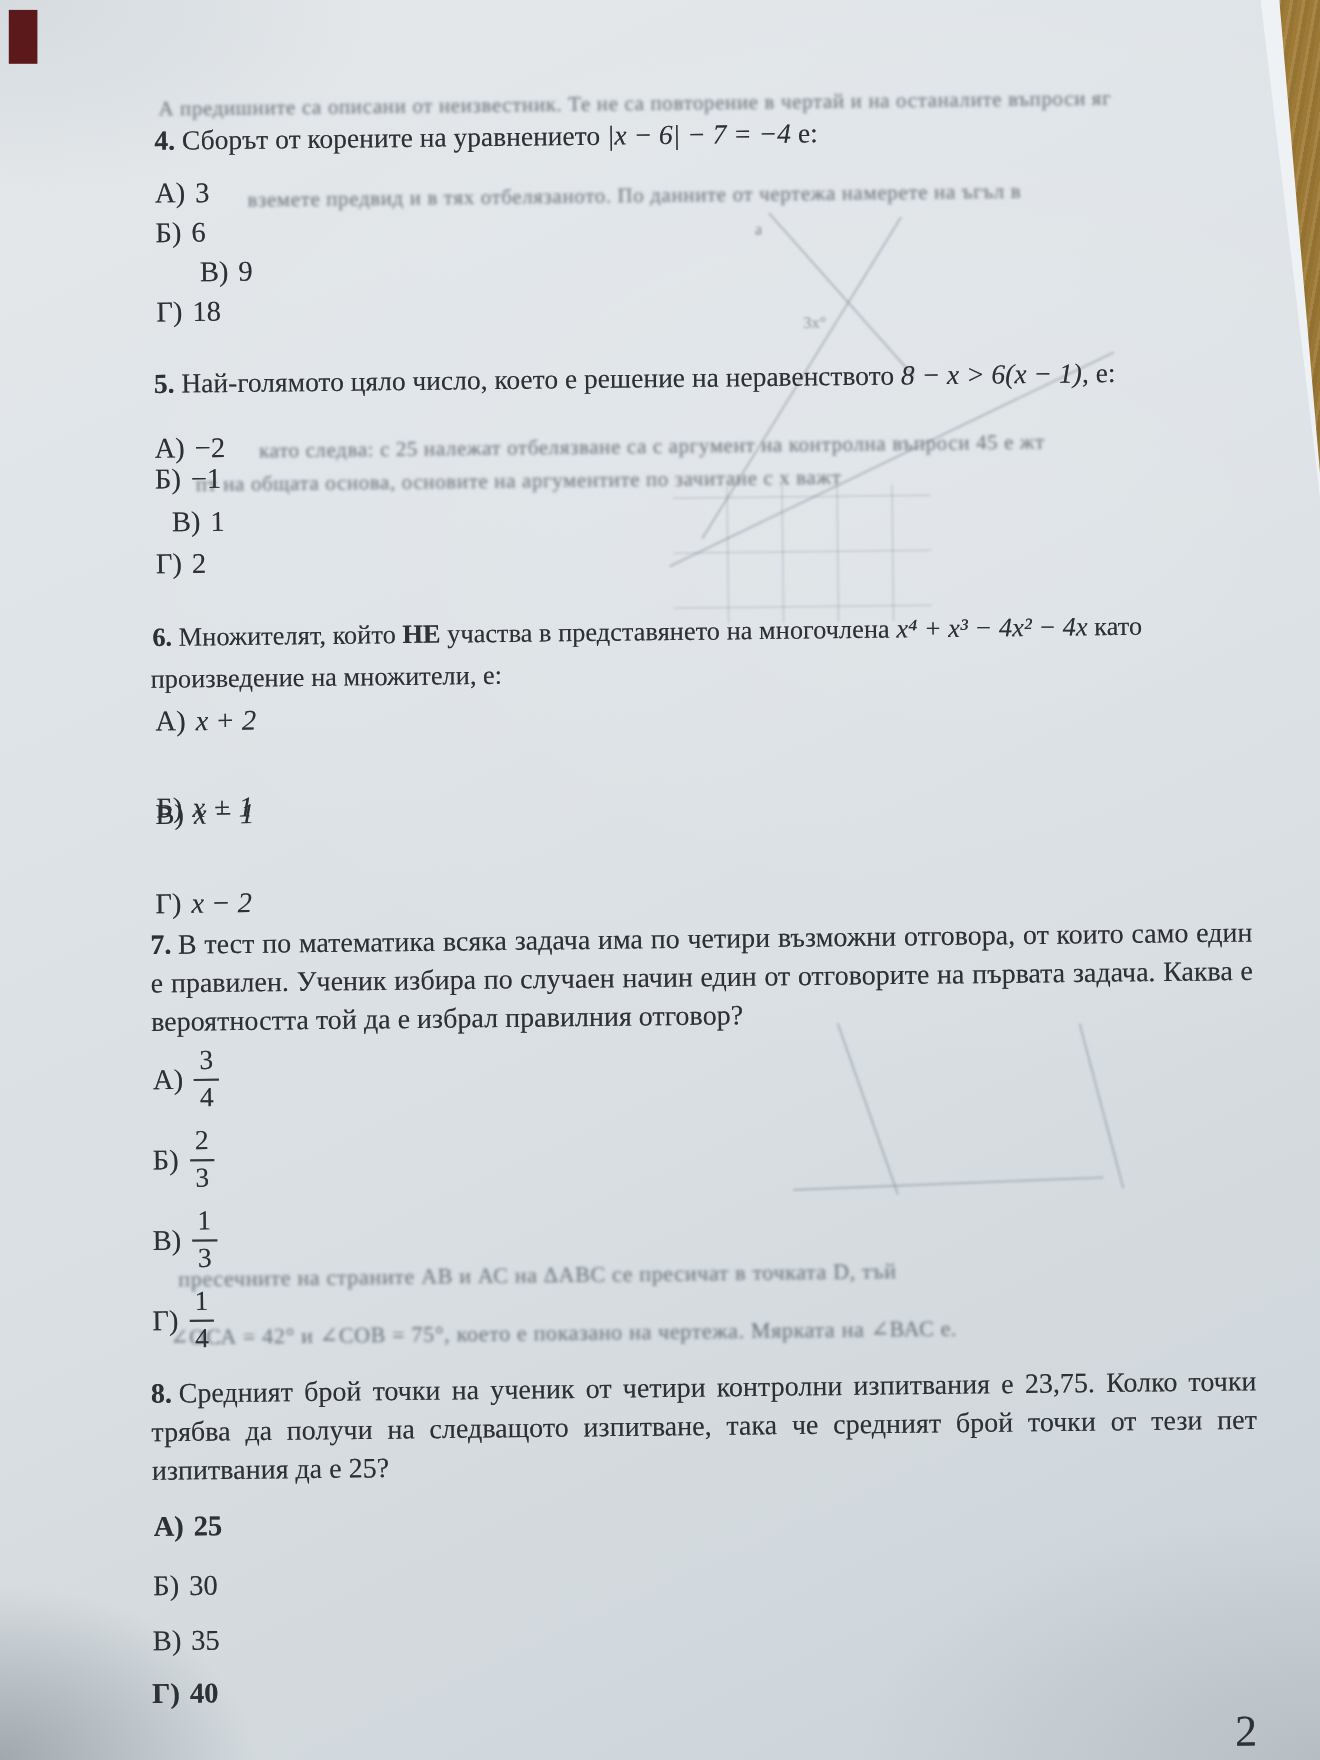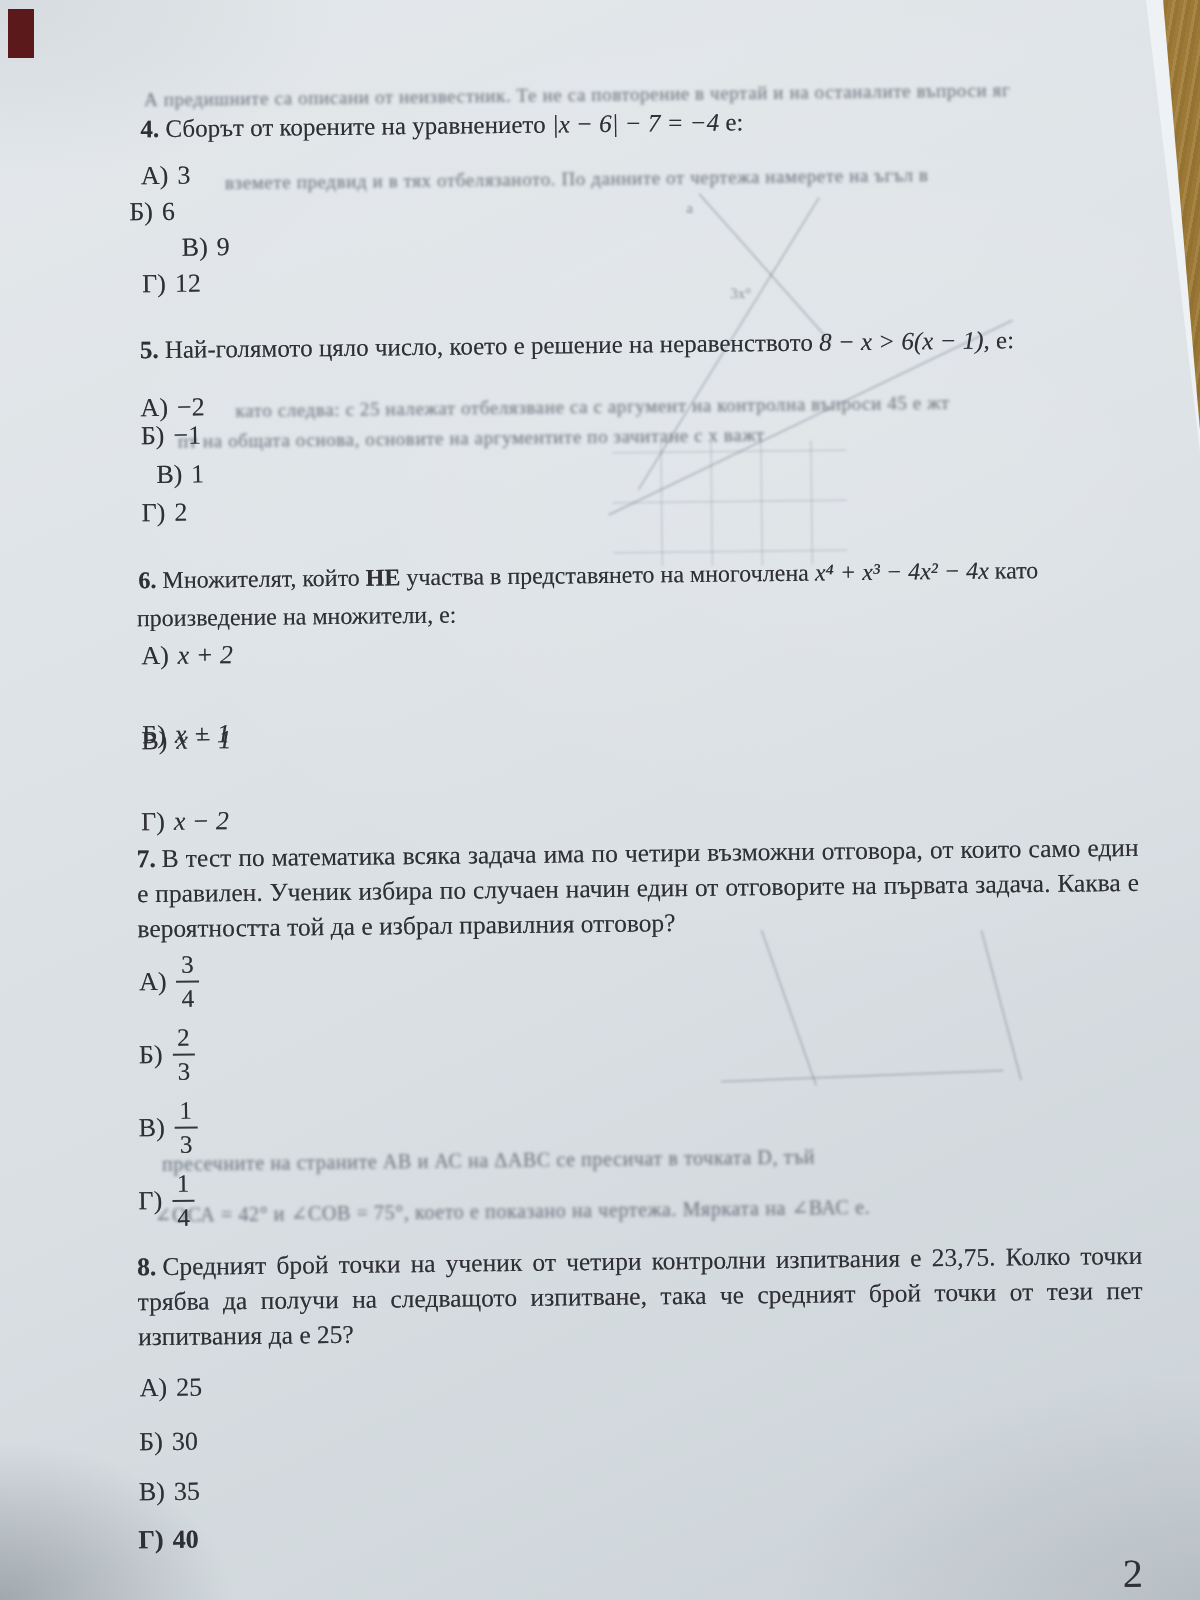--- a/index.html
+++ b/index.html
@@ -93,28 +93,28 @@
 
     <div class="qline" style="top:110px;left:148px;">
       <b class="qnum">4.</b>
       <span>Сборът от корените на уравнението</span>
       <span class="math">|x − 6| − 7 = −4</span>
       <span>е:</span>
     </div>
     <div class="opt" style="top:156px;left:148px;">
       <span class="lbl">А)</span><span>3</span>
     </div>
-    <div class="opt" style="top:192px;left:136px;">
+    <div class="opt" style="top:192px;left:148px;">
       <span class="lbl">Б)</span><span>6</span>
     </div>
     <div class="opt" style="top:228px;left:148px;margin-left:40px;">
       <span class="lbl">В)</span><span>9</span>
     </div>
     <div class="opt" style="top:264px;left:148px;">
-      <span class="lbl">Г)</span><span>12</span>
+      <span class="lbl">Г)</span><span>18</span>
     </div>
 
     <div class="qline" style="top:331px;left:145px;">
       <b class="qnum">5.</b>
       <span>Най-голямото цяло число, което е решение на неравенството</span>
       <span class="math">8 − x &gt; 6(x − 1),</span>
       <span>е:</span>
     </div>
     <div class="opt" style="top:372px;left:145px;margin-top:16px;">
       <span class="lbl">А)</span><span>−2</span>
@@ -179,21 +179,21 @@
       <span>Г)</span>
       <span class="frac">
           <span class="num">1</span>
           <span class="den">4</span>
         </span>
     </div>
 
     <div class="para" style="top:1244px;left:132px;width:1005px;">
       <b class="qnum">8.</b><span>Средният брой точки на ученик от четири контролни изпитвания е 23,75. Колко точки трябва да получи на следващото изпитване, така че средният брой точки от тези пет изпитвания да е 25?</span>
     </div>
-    <div class="opt" style="top:1368px;left:133px;">
+    <div class="opt" style="top:1368px;left:133px;font-weight:bold;">
       <span class="lbl">А)</span><span>25</span>
     </div>
     <div class="opt" style="top:1422px;left:132px;">
       <span class="lbl">Б)</span><span>30</span>
     </div>
     <div class="opt" style="top:1472px;left:131px;">
       <span class="lbl">В)</span><span>35</span>
     </div>
     <div class="opt" style="top:1520px;left:130px;font-weight:bold;">
       <span class="lbl">Г)</span><span>40</span>

